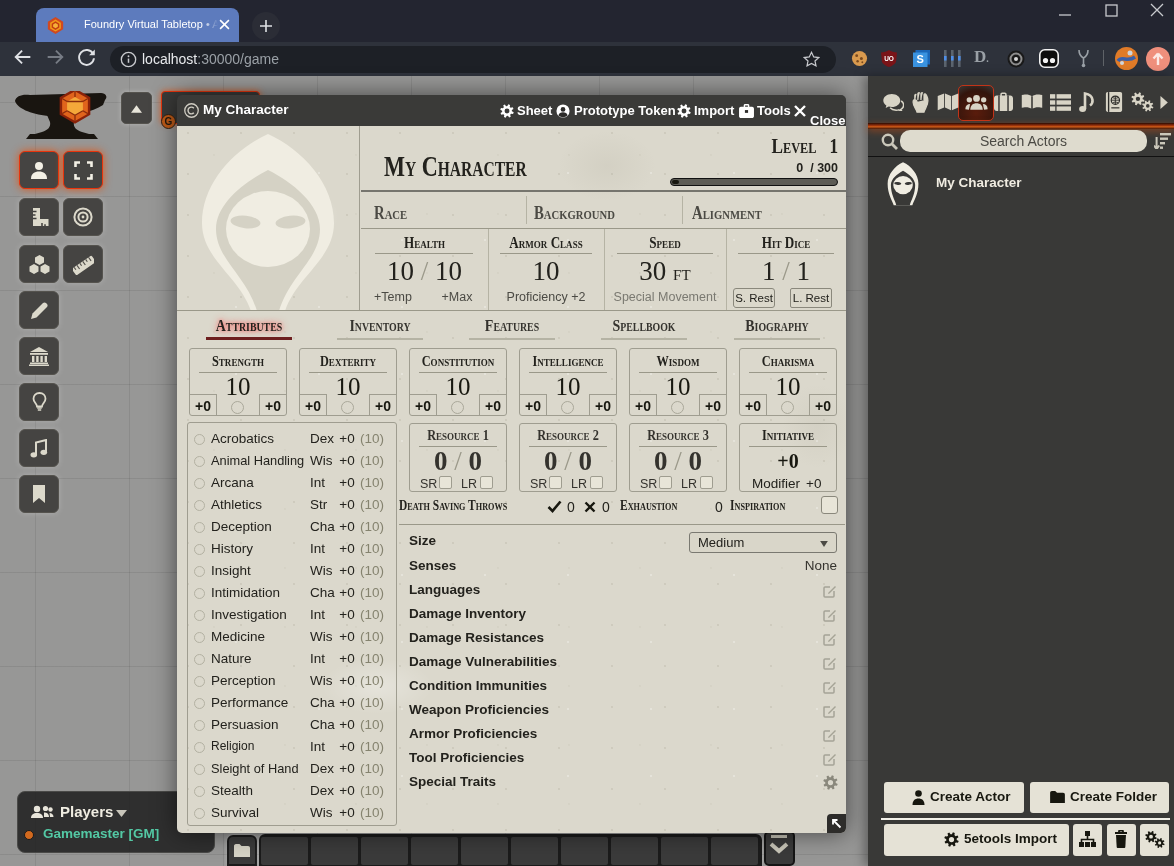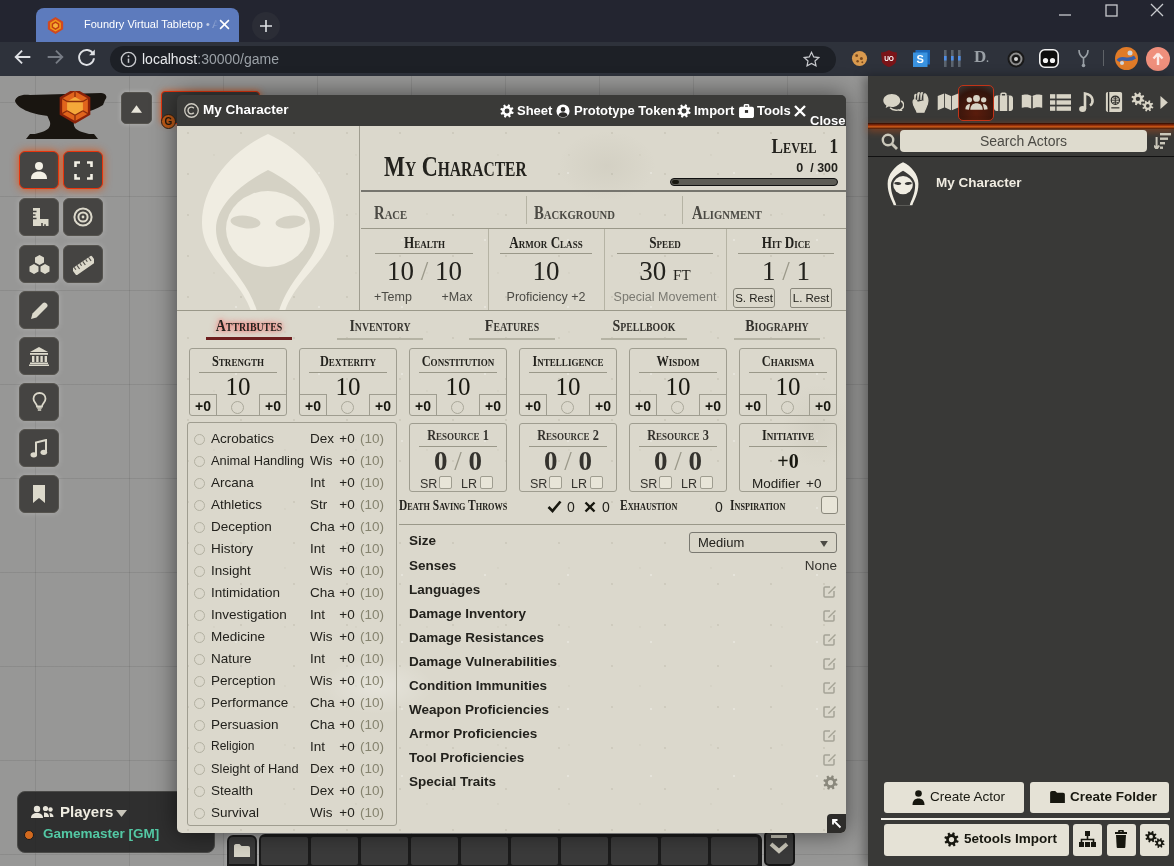--- a/index.html
+++ b/index.html
@@ -691,21 +691,21 @@
   <svg class="abs" style="left:291px;top:20px" width="9" height="13" viewBox="0 0 10 15">
       <polygon points="1.5,0 10,7.5 1.5,15" fill="#d8d4c6"></polygon>
     </svg>
 
   <div class="abs" style="left:0;top:47px;width:306px;height:6px;background:linear-gradient(to bottom,#2a0c04,#942f0a 40%,#cc5a17 62%,#40180a);box-shadow:0 2px 7px rgba(220,80,15,0.5)"></div>
 
   <svg class="abs" style="left:13px;top:57px" width="17" height="17" viewBox="0 0 17 17">
       <circle cx="7" cy="7" r="5.2" fill="none" stroke="#cac7ba" stroke-width="2.4"></circle>
       <path d="M11,11 L16,16" stroke="#cac7ba" stroke-width="2.8"></path>
     </svg>
-  <div class="abs" style="left:32px;top:54px;width:247px;height:22px;background:#dedbce;border-radius:4px;text-align:center;font-size:14px;color:#4b4a44;line-height:22px">Search Actors</div>
+  <div class="abs" style="left:32px;top:54px;width:247px;height:22px;background:#dedbce;border-radius:10px;text-align:center;font-size:14px;color:#4b4a44;line-height:22px">Search Actors</div>
   <svg class="abs" style="left:286px;top:57px" width="17" height="16" viewBox="0 0 17 16" fill="#cac7ba">
       <rect x="6" y="0" width="11" height="2.4"></rect>
       <rect x="6" y="4.5" width="8" height="2.4"></rect>
       <rect x="6" y="9" width="5" height="2.4"></rect>
       <rect x="6" y="13.5" width="3" height="2.4"></rect>
       <path d="M2.6,16 V4 M2.6,16 L0,12.5 M2.6,16 L5.2,12.5" stroke="#cac7ba" stroke-width="2" fill="none"></path>
     </svg>
   <div class="abs" style="left:0;top:80px;width:306px;height:1px;background:#111"></div>
 
   <svg class="abs" style="left:18px;top:84px" width="35" height="46" viewBox="0 0 150 190">
@@ -715,21 +715,21 @@
     <ellipse cx="50.5" cy="97" rx="15" ry="6.2" fill="#393937" transform="rotate(6 50.5 97)"></ellipse>
     <ellipse cx="95.5" cy="97" rx="15" ry="6.2" fill="#393937" transform="rotate(-6 95.5 97)"></ellipse>
   </svg>
   <div class="abs" style="left:68px;top:99px;font-size:13.5px;font-weight:bold;color:#f0ece1">My Character</div>
 
   <div class="abs" style="left:16px;top:706px;width:140px;height:31px;background:#e5e2d6;border-radius:3px"></div>
   <svg class="abs" style="left:44px;top:714px" width="13" height="15" viewBox="0 0 13 15">
       <circle cx="6.5" cy="3.5" r="3.3" fill="#17170f"></circle>
       <path d="M0.5,15 C0.5,10.5 3,8.5 6.5,8.5 C10,8.5 12.5,10.5 12.5,15 Z" fill="#17170f"></path>
     </svg>
-  <div class="abs" style="left:62px;top:713px;font-size:13.5px;font-weight:normal;color:#17170f">Create Actor</div>
+  <div class="abs" style="left:62px;top:713px;font-size:13.5px;font-weight:bold;color:#17170f">Create Actor</div>
   <div class="abs" style="left:162px;top:706px;width:139px;height:31px;background:#e5e2d6;border-radius:3px"></div>
   <svg class="abs" style="left:182px;top:715px" width="15" height="12" viewBox="0 0 16 13">
       <path d="M0,2 C0,1 0.7,0 2,0 H5.5 L7.5,2 H14 C15.3,2 16,2.8 16,4 V13 H0 Z" fill="#17170f"></path>
     </svg>
   <div class="abs" style="left:202px;top:713px;font-size:13.5px;font-weight:bold;color:#17170f">Create Folder</div>
   <div class="abs" style="left:13px;top:742px;width:289px;height:2px;background:#f2f0e8"></div>
   <div class="abs" style="left:16px;top:748px;width:185px;height:32px;background:#e5e2d6;border-radius:3px"></div>
   <svg class="abs" style="left:76px;top:756px" width="15" height="15" viewBox="0 0 16 16">
       <path d="M15.7,9.5 L14.9,11.5 L12.7,11.1 L11.6,12.3 L12.3,14.5 L10.4,15.4 L9.1,13.5 L7.6,13.6 L6.5,15.7 L4.5,14.9 L4.9,12.7 L3.7,11.6 L1.5,12.3 L0.6,10.4 L2.5,9.1 L2.4,7.6 L0.3,6.5 L1.1,4.5 L3.3,4.9 L4.4,3.7 L3.7,1.5 L5.6,0.6 L6.9,2.5 L8.4,2.4 L9.5,0.3 L11.5,1.1 L11.1,3.3 L12.3,4.4 L14.5,3.7 L15.4,5.6 L13.5,6.9 L13.6,8.4 Z M10.8,8 A2.8,2.8 0 1 0 5.2,8 A2.8,2.8 0 1 0 10.8,8 Z" fill="#17170f" fill-rule="evenodd"></path>
     </svg>

